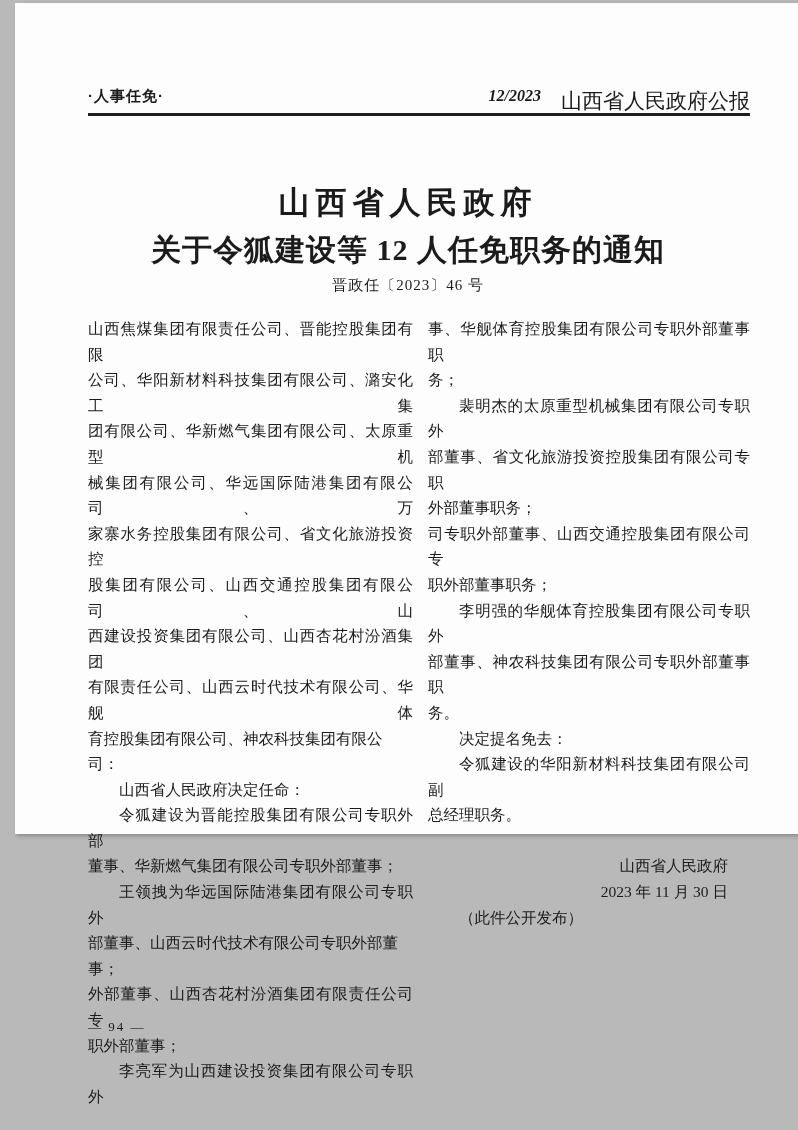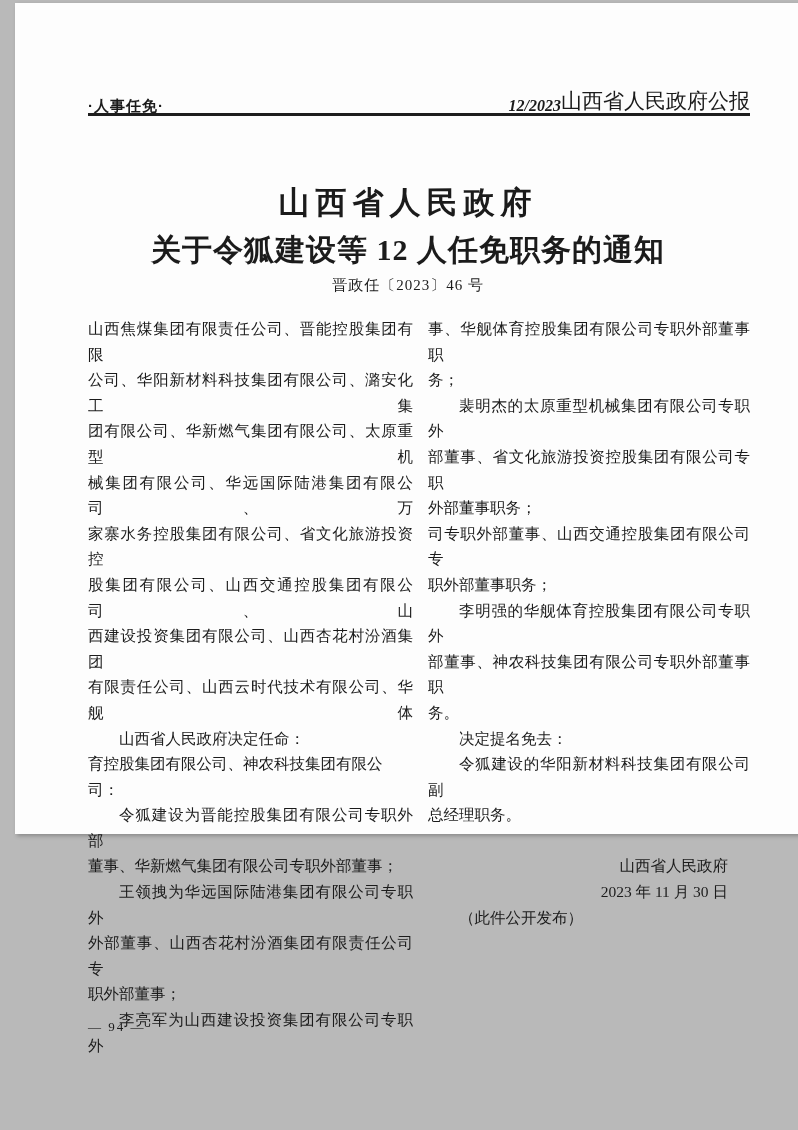--- a/index.html
+++ b/index.html
@@ -16,21 +16,21 @@
     margin-left:13px;
   }
   .masthead{
     position:absolute;top:84px;left:73px;right:51px;
     display:flex;justify-content:space-between;align-items:baseline;
   }
   .section-label{
     font-family:"Liberation Sans","DejaVu Sans",sans-serif;
     font-weight:700;font-size:15px;letter-spacing:1px;
   }
-  .mast-right{display:flex;align-items:flex-end;gap:0;}
+  .mast-right{display:flex;align-items:flex-start;gap:20px;}
   .issue{font-style:italic;font-size:16px;font-weight:600;}
   .pub{font-size:21px;}
   .rule{
     position:absolute;top:110px;left:73px;right:51px;height:3px;background:#1e1e1e;
   }
   .titleblock{
     position:absolute;top:176px;left:0;width:100%;
     text-align:center;font-weight:700;
   }
   .t1{font-size:31px;line-height:48px;letter-spacing:6px;}
@@ -78,25 +78,26 @@
   <div class="bodycols">
     <div class="col">
         <div class="line just">山西焦煤集团有限责任公司、晋能控股集团有限</div>
         <div class="line just">公司、华阳新材料科技集团有限公司、潞安化工集</div>
         <div class="line just">团有限公司、华新燃气集团有限公司、太原重型机</div>
         <div class="line just">械集团有限公司、华远国际陆港集团有限公司、万</div>
         <div class="line just">家寨水务控股集团有限公司、省文化旅游投资控</div>
         <div class="line just">股集团有限公司、山西交通控股集团有限公司、山</div>
         <div class="line just">西建设投资集团有限公司、山西杏花村汾酒集团</div>
         <div class="line just">有限责任公司、山西云时代技术有限公司、华舰体</div>
+        <div class="line">育控股集团有限公司、神农科技集团有限公司：</div>
         <div class="line ind">山西省人民政府决定任命：</div>
-        <div class="line">育控股集团有限公司、神农科技集团有限公司：</div>
         <div class="line ind just">令狐建设为晋能控股集团有限公司专职外部</div>
         <div class="line">董事、华新燃气集团有限公司专职外部董事；</div>
         <div class="line ind just">王领拽为华远国际陆港集团有限公司专职外</div>
+        <div class="line">部董事、山西云时代技术有限公司专职外部董事；</div>
         <div class="line just">外部董事、山西杏花村汾酒集团有限责任公司专</div>
         <div class="line">职外部董事；</div>
         <div class="line ind just">李亮军为山西建设投资集团有限公司专职外</div>
       </div>
     <div class="col rightc">
         <div class="line just">事、华舰体育控股集团有限公司专职外部董事职</div>
         <div class="line">务；</div>
         <div class="line ind just">裴明杰的太原重型机械集团有限公司专职外</div>
         <div class="line just">部董事、省文化旅游投资控股集团有限公司专职</div>
         <div class="line">外部董事职务；</div>

